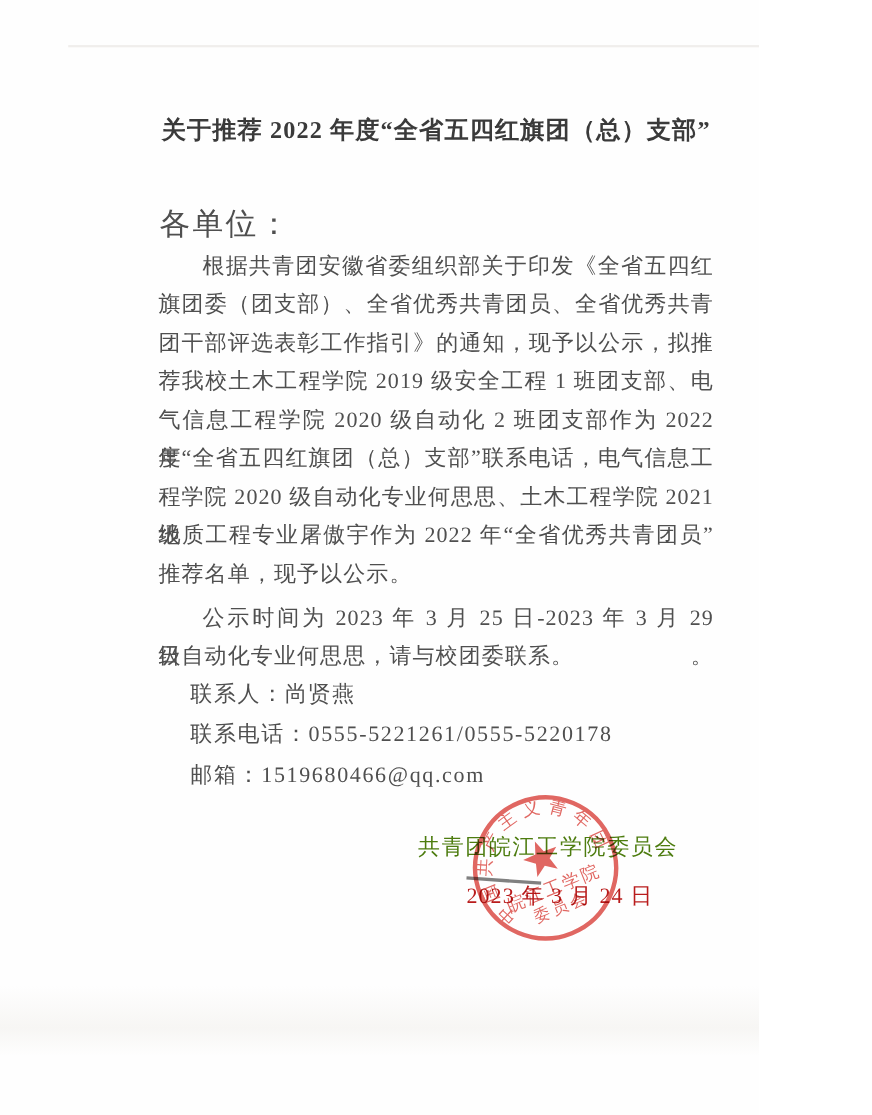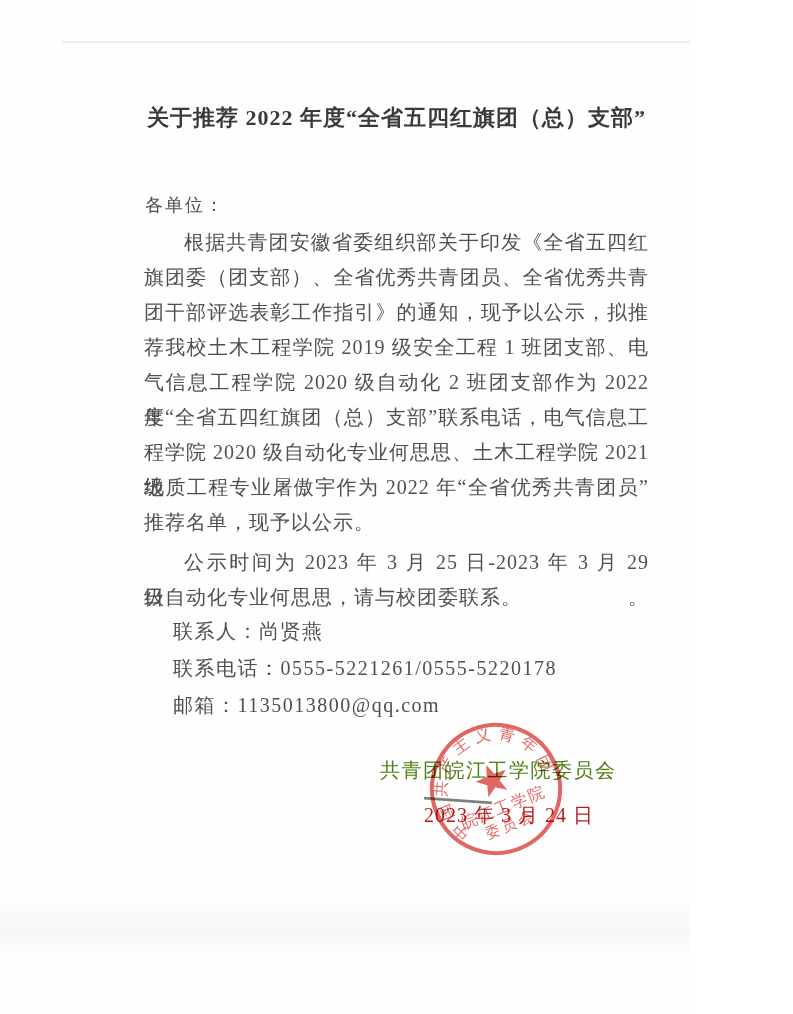--- a/index.html
+++ b/index.html
@@ -40,21 +40,21 @@
     font-weight: bold;
     font-size: 22px;
     line-height: 36px;
     color: #3a3a3a;
     letter-spacing: 1px;
   }
   .salutation {
     position: absolute;
     left: 145px;
     top: 188px;
-    font-size: 18px;
+    font-size: 28px;
     line-height: 34px;
     letter-spacing: 2px;
   }
   .para {
     position: absolute;
     left: 144px;
     width: 505px;
     font-size: 20px;
   }
   .para-1 { top: 225px; }
@@ -148,21 +148,21 @@
     </div>
 
   <div class="para para-2">
       <div class="bodyline">公示时间为 2023 年 3 月 25 日-2023 年 3 月 29 日。</div>
       <div class="bodyline">级自动化专业何思思，请与校团委联系。</div>
     </div>
 
   <div class="contacts">
       <div class="contactline">联系人：尚贤燕</div>
       <div class="contactline">联系电话：0555-5221261/0555-5220178</div>
-      <div class="contactline">邮箱：1135013800@qq.com</div>
+      <div class="contactline">邮箱：1519680466@qq.com</div>
     </div>
 
   <div class="signature-org">共青团皖江工学院委员会</div>
   <div class="signature-date">2023 年 3 月 24 日</div>
 
   <div class="mark-line"></div>
 
   <svg class="seal" viewBox="0 0 150 150">
     <circle cx="75" cy="75" r="64" fill="none" stroke="#dd524c" stroke-width="4"></circle>
     <path id="sealArc" d="M 36.7 107.1 A 50 50 0 1 1 125 75" fill="none"></path>

